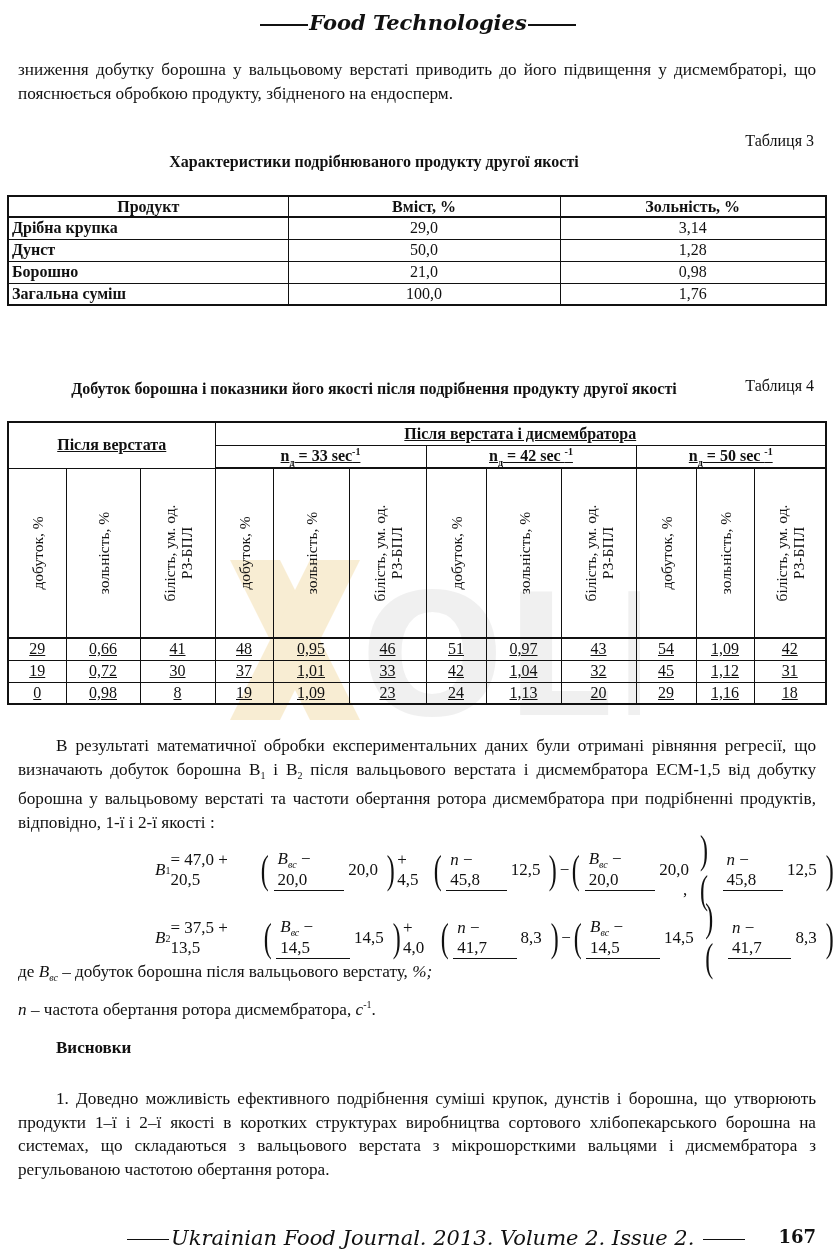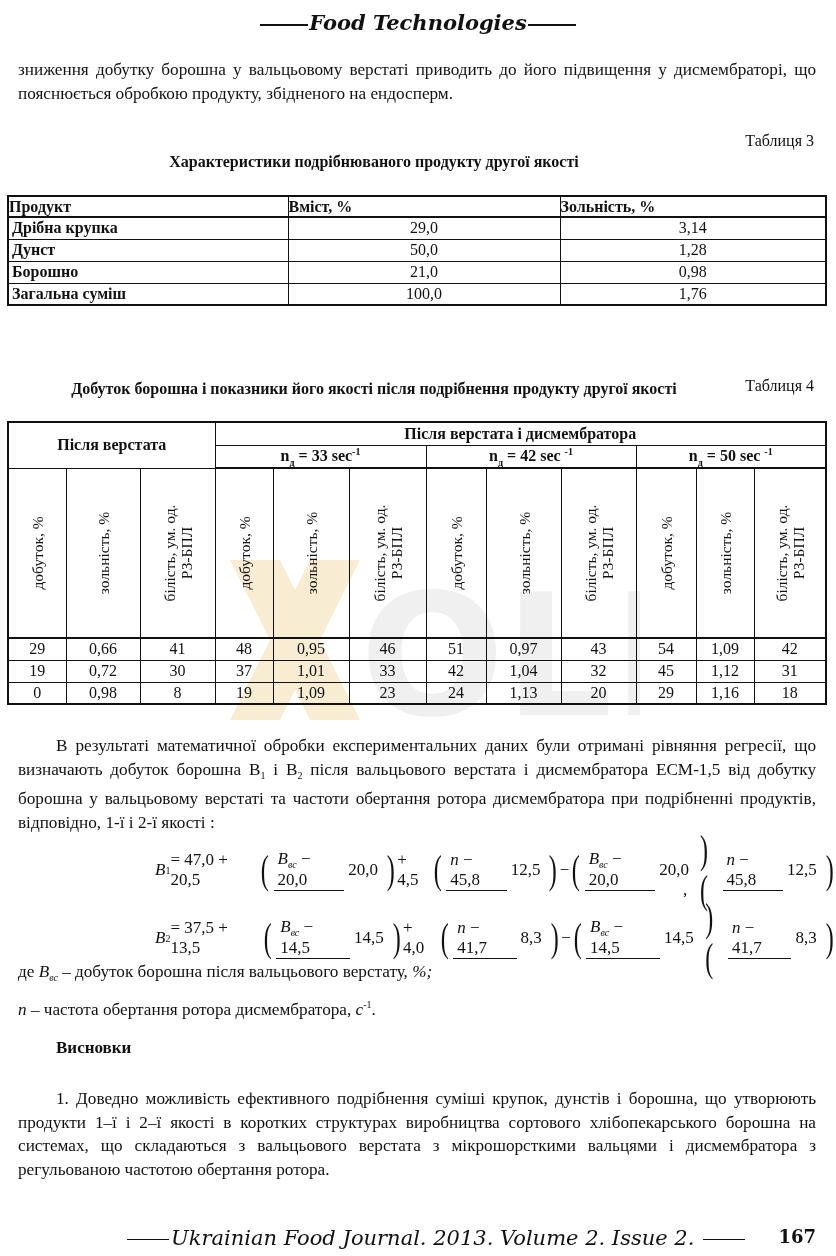--- a/index.html
+++ b/index.html
@@ -13,26 +13,26 @@
   .para { position: absolute; left: 18px; width: 798px; font-size: 17.2px; line-height: 23.5px; text-align: justify; }
   .para.indent { text-indent: 38px; }
 
   .tcap-num { position: absolute; right: 22px; font-size: 16px; }
   .tcap-title { position: absolute; left: 0; width: 748px; text-align: center; font-weight: bold; font-size: 16px; }
 
   table { border-collapse: collapse; position: absolute; }
   td, th { border: 1.6px solid #111; font-weight: normal; }
 
   #t3 { left: 7px; top: 195px; width: 820px; font-size: 16px; }
-  #t3 th { font-weight: bold; height: 21px; text-align: left; border-bottom: 2px solid #111; }
+  #t3 th { font-weight: bold; height: 21px; text-align: center; border-bottom: 2px solid #111; }
   #t3 td { height: 22px; text-align: center; }
   #t3 td.name { text-align: left; font-weight: bold; padding-left: 3px; }
   #t3 { border: 2px solid #111; }
 
-  #t4 { left: 7px; top: 421px; width: 820px; font-size: 16px; border: 2px solid #111; }
+  #t4 { left: 7px; top: 421px; width: 820px; font-size: 16px; border: 2px solid #111; text-decoration: underline; }
   #t4 th { font-weight: bold; text-align: center; }
   #t4 .h1 { height: 23px; }
   #t4 .h2 { height: 22px; border-bottom: 2.5px solid #111; }
   #t4 .vert { height: 170px; padding: 0; position: relative; border-bottom: 2px solid #111; }
   #t4 .vert div { position: absolute; left: 50%; top: 50%; transform: translate(-50%, -50%) rotate(-90deg);
     white-space: nowrap; font-size: 15.5px; text-align: center; line-height: 17px; }
   #t4 td.num { height: 22px; text-align: center; font-size: 16px; }
   sup { font-size: 10px; vertical-align: super; }
   sub { font-size: 10px; vertical-align: sub; }
 

